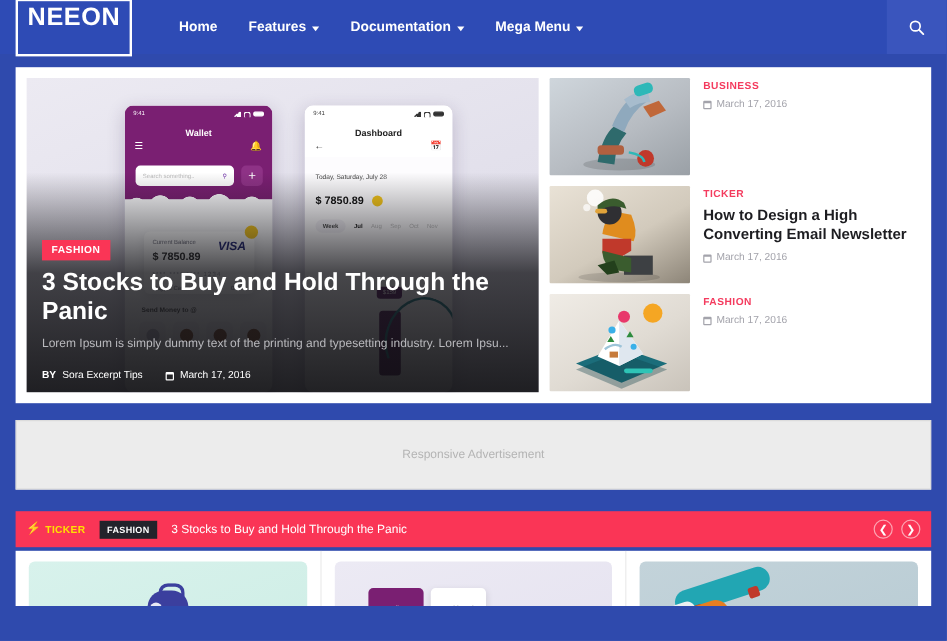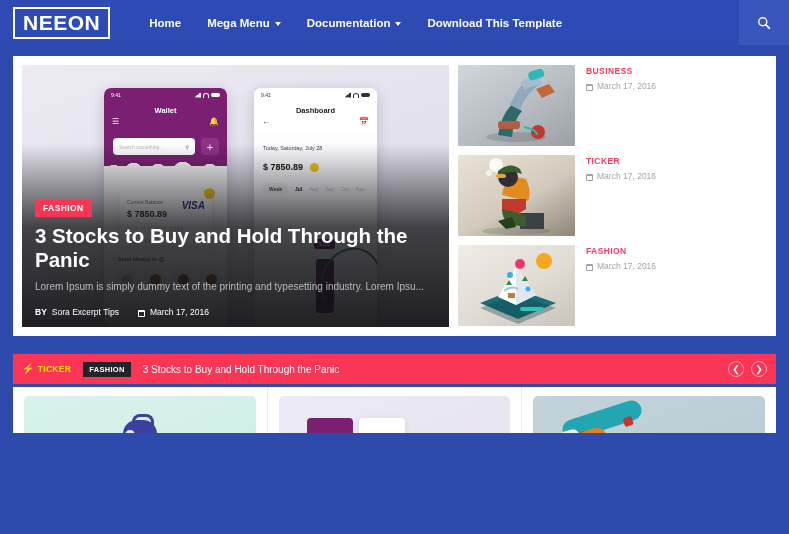--- a/index.html
+++ b/index.html
@@ -14,21 +14,21 @@
   .header {
     height: 45px;
     background: #2e4bb5;
     display: flex;
     align-items: center;
     position: relative;
   }
   .logo-box {
     margin-left: 13px;
     border: 2px solid #ffffff;
-    padding: 3px 8px 4px 8px;
+    padding: 3px 8px 20px 8px;
     display: flex;
     align-items: center;
     justify-content: center;
     text-align: right;
   }
   .logo-text {
     color: #ffffff;
     font-size: 21px;
     font-weight: 700;
     letter-spacing: 0.5px;
@@ -350,29 +350,30 @@
 <div class="header">
   <div class="logo-box">
     <span class="logo-text">NEEON</span>
   </div>
 
   <nav class="nav">
     <div class="nav-item">
       <span>Home</span>
     </div>
     <div class="nav-item">
-      <span>Mega Menu</span>
+      <span>Features</span>
       <span class="caret"></span>
     </div>
     <div class="nav-item">
       <span>Documentation</span>
       <span class="caret"></span>
     </div>
     <div class="nav-item">
-      <span>Download This Template</span>
+      <span>Mega Menu</span>
+      <span class="caret"></span>
     </div>
   </nav>
 
   <div class="search-btn">
     <svg width="14" height="14" viewBox="0 0 16 16">
       <circle cx="6.6" cy="6.6" r="4.6" fill="none" stroke="#fff" stroke-width="1.6"></circle>
       <line x1="10.2" y1="10.2" x2="14.2" y2="14.2" stroke="#fff" stroke-width="1.8" stroke-linecap="round"></line>
     </svg>
   </div>
 </div>
@@ -517,20 +518,21 @@
             <path d="M44 44 h24 v10 l-10 6 -14 -4z" fill="#c0392b"></path>
             <path d="M44 54 q0 12 10 16 l14 2 v-12z" fill="#3a5c2e"></path>
             <path d="M40 66 l8 8 10 -2 -4 -10z" fill="#23401c"></path>
             <circle cx="50" cy="22" r="10" fill="#2f2f33"></circle>
             <path d="M40 16 q12 -10 22 -2 l2 5 q-12 -5 -24 2z" fill="#3a5c2e"></path>
             <rect x="38" y="19" width="10" height="4" rx="2" fill="#e0a33a"></rect>
           </svg>
         </div>
         <div class="side-text">
           <div class="side-cat">TICKER</div>
+          <div class="side-title">How to Design a High Converting Email Newsletter</div>
           <div class="side-date">
             <span class="cal"></span>
             <span>March 17, 2016</span>
           </div>
         </div>
       </div>
 
       <div class="side-post">
         <div class="side-thumb t3">
           <svg class="thumb-art" viewBox="0 0 117 81">
@@ -554,20 +556,23 @@
           <div class="side-date">
             <span class="cal"></span>
             <span>March 17, 2016</span>
           </div>
         </div>
       </div>
 
     </div>
   </div>
 
+  <div class="ad">
+    <span>Responsive Advertisement</span>
+  </div>
 
   <div class="ticker">
     <span class="ticker-label">
       <span class="bolt">⚡</span>
       <span>TICKER</span>
     </span>
     <span class="ticker-cat">FASHION</span>
     <span class="ticker-title">3 Stocks to Buy and Hold Through the Panic</span>
     <span class="ticker-nav">
       <span class="tnav">❮</span>

